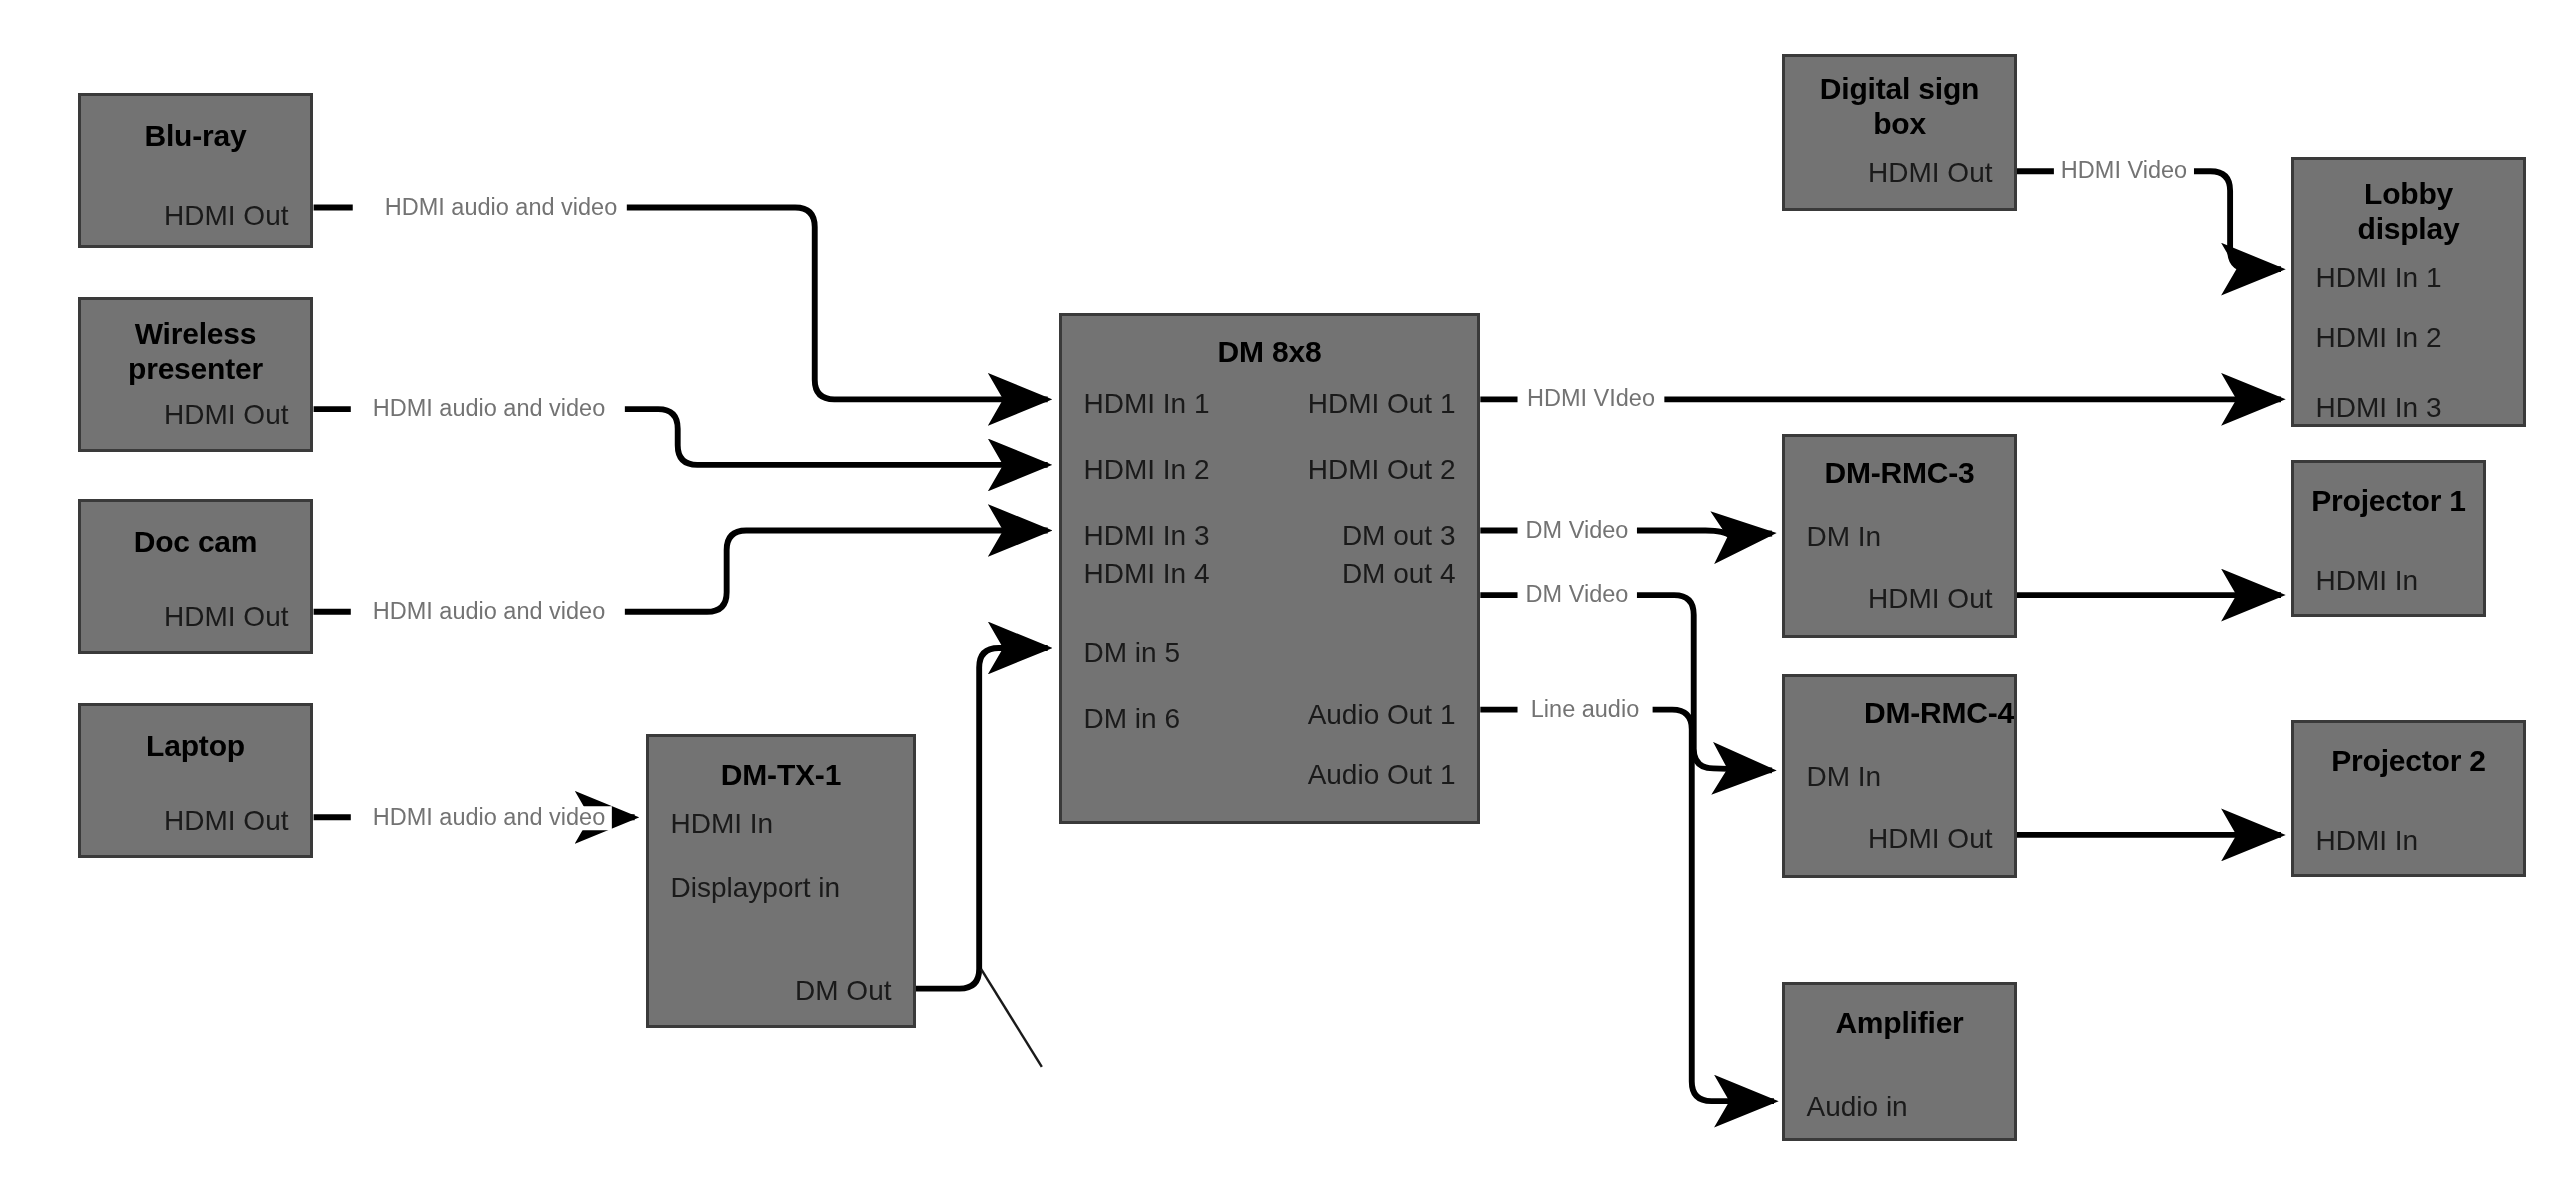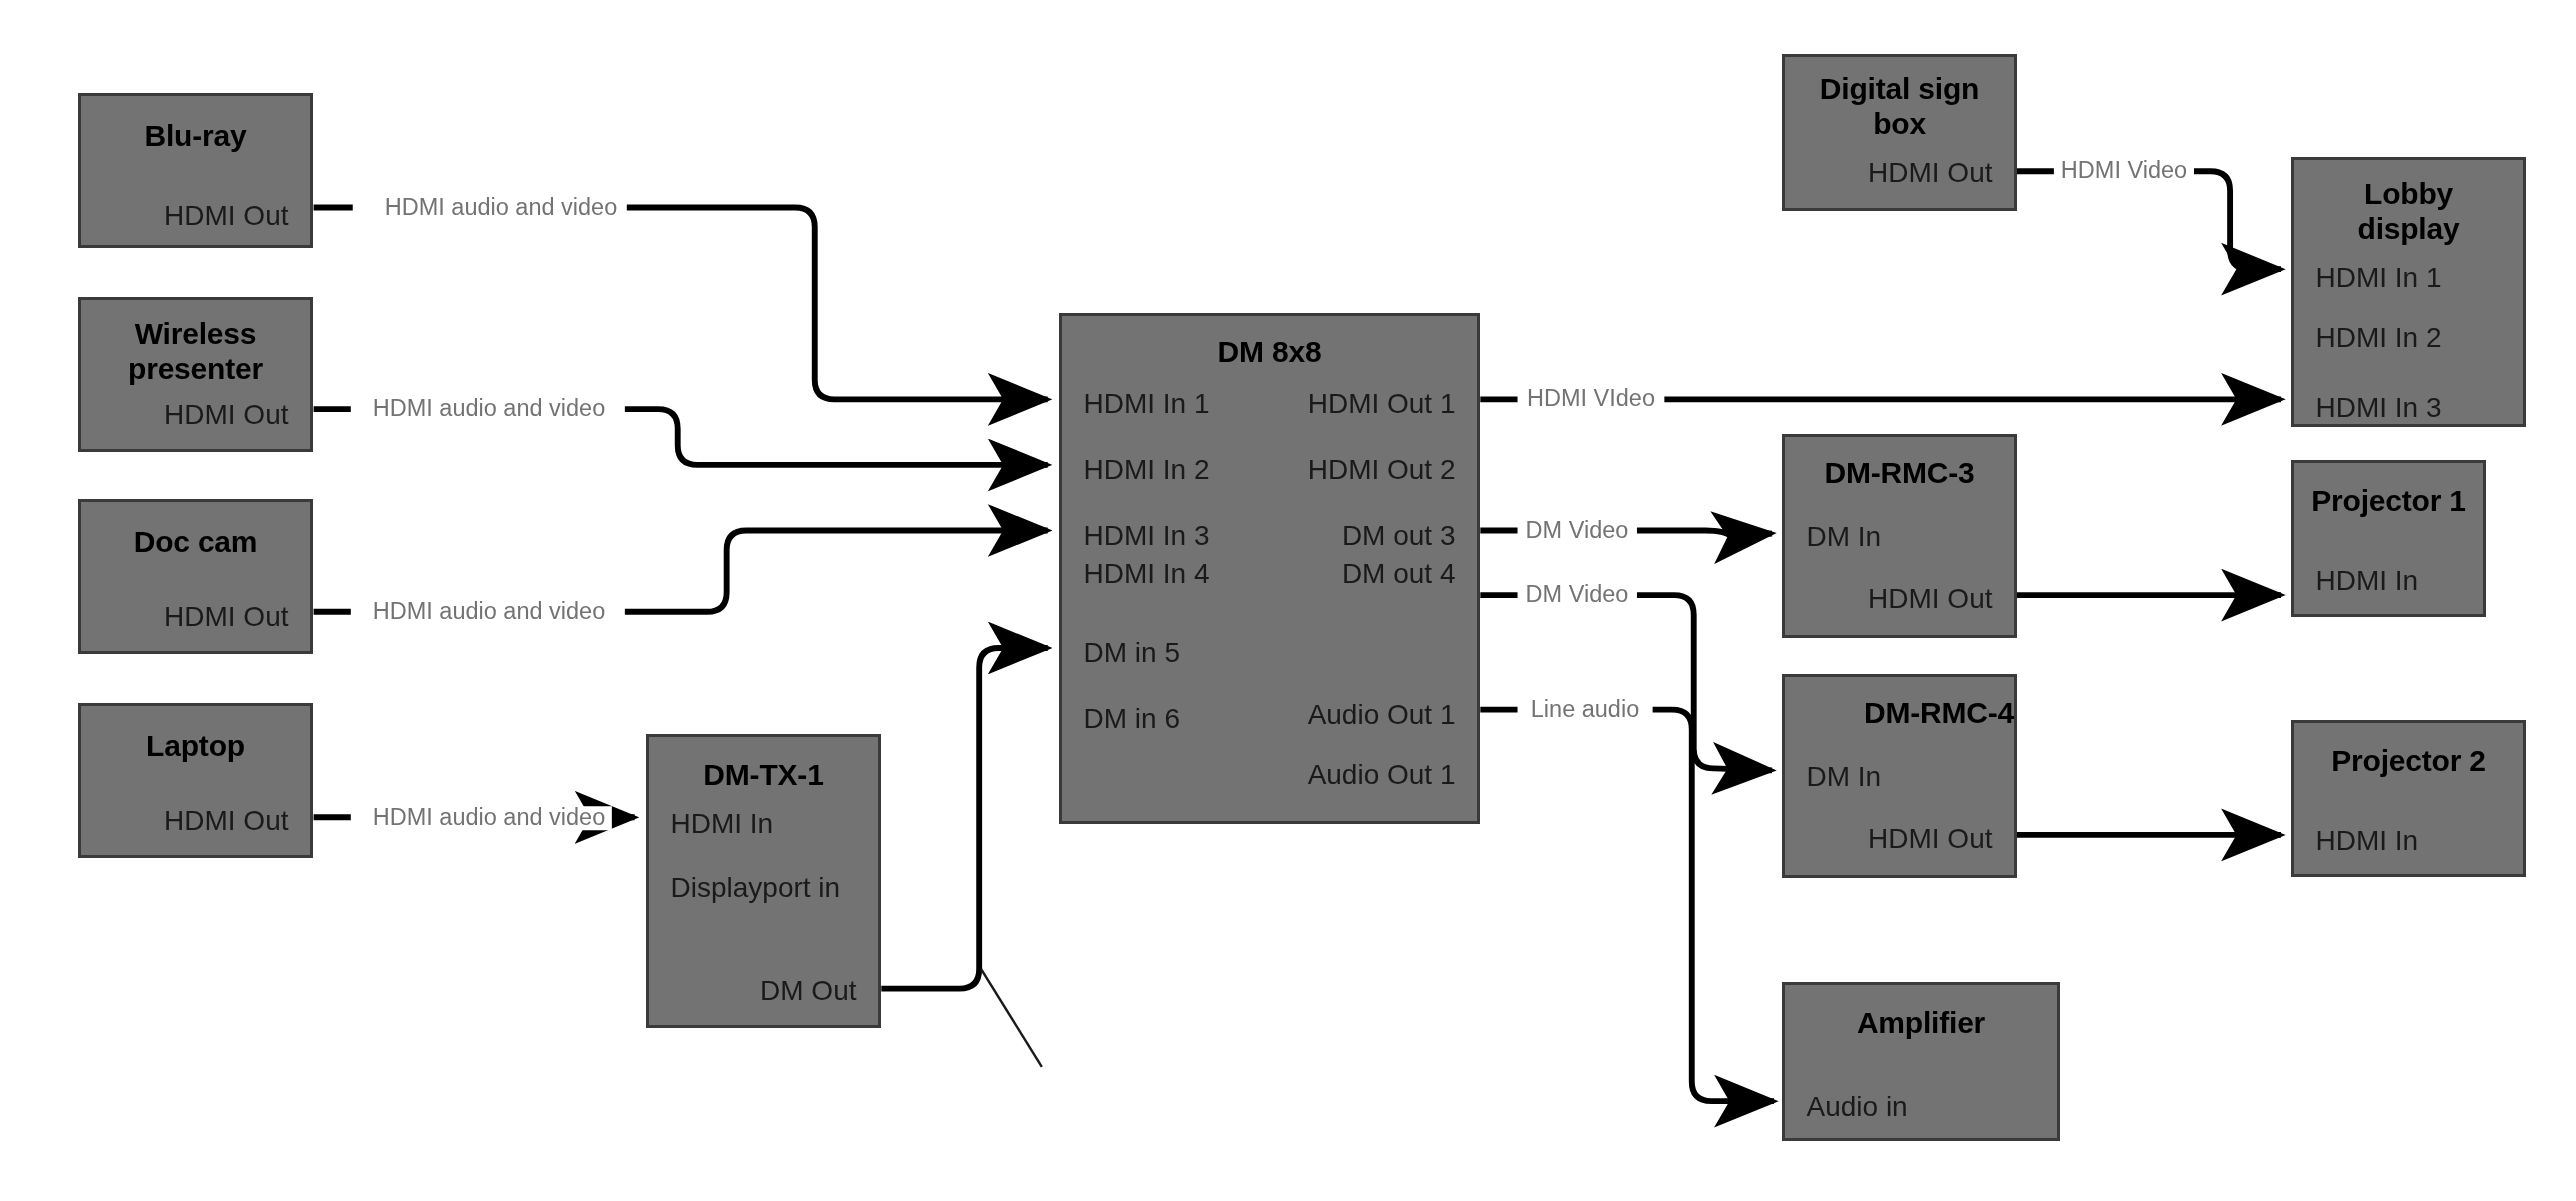--- a/index.html
+++ b/index.html
@@ -132,21 +132,21 @@
   <div class="node" style="left:78px; top:499px; width:235px; height:155px;">
     <div class="node-title" style="top:21.5px;">Doc cam</div>
     <div class="port right" style="top:101px;">HDMI Out</div>
   </div>
 
   <div class="node" style="left:78px; top:703px; width:235px; height:155px;">
     <div class="node-title" style="top:21.5px;">Laptop</div>
     <div class="port right" style="top:101px;">HDMI Out</div>
   </div>
 
-  <div class="node" style="left:646px; top:734px; width:235px; height:294px;">
+  <div class="node" style="left:646px; top:734px; width:270px; height:294px;">
     <div class="node-title" style="top:19.6px;">DM-TX-1</div>
     <div class="port left" style="top:73px;">HDMI In</div>
     <div class="port left" style="top:137px;">Displayport in</div>
     <div class="port right" style="top:240px;">DM Out</div>
   </div>
 
   <div class="node" style="left:1059px; top:313px; width:421px; height:511px;">
     <div class="node-title" style="top:17.6px;">DM 8x8</div>
 
     <div class="port left" style="top:74px;">HDMI In 1</div>
@@ -193,21 +193,21 @@
   <div class="node" style="left:2291px; top:460px; width:195px; height:157px;">
     <div class="node-title" style="top:19.6px;">Projector 1</div>
     <div class="port left" style="top:104px;">HDMI In</div>
   </div>
 
   <div class="node" style="left:2291px; top:720px; width:235px; height:157px;">
     <div class="node-title" style="top:19.6px;">Projector 2</div>
     <div class="port left" style="top:104px;">HDMI In</div>
   </div>
 
-  <div class="node" style="left:1782px; top:982px; width:278px; height:159px;">
+  <div class="node" style="left:1782px; top:982px; width:235px; height:159px;">
     <div class="node-title" style="top:19.6px;">Amplifier</div>
     <div class="port left" style="top:108px;">Audio in</div>
   </div>
 
   <div class="edge-label" style="left:501px; top:208px;">HDMI audio and video</div>
   <div class="edge-label" style="left:489px; top:409px;">HDMI audio and video</div>
   <div class="edge-label" style="left:489px; top:612px;">HDMI audio and video</div>
   <div class="edge-label" style="left:489px; top:818px;">HDMI audio and video</div>
   <div class="edge-label" style="left:1591px; top:399px;">HDMI VIdeo</div>
   <div class="edge-label" style="left:1577px; top:531px;">DM Video</div>

